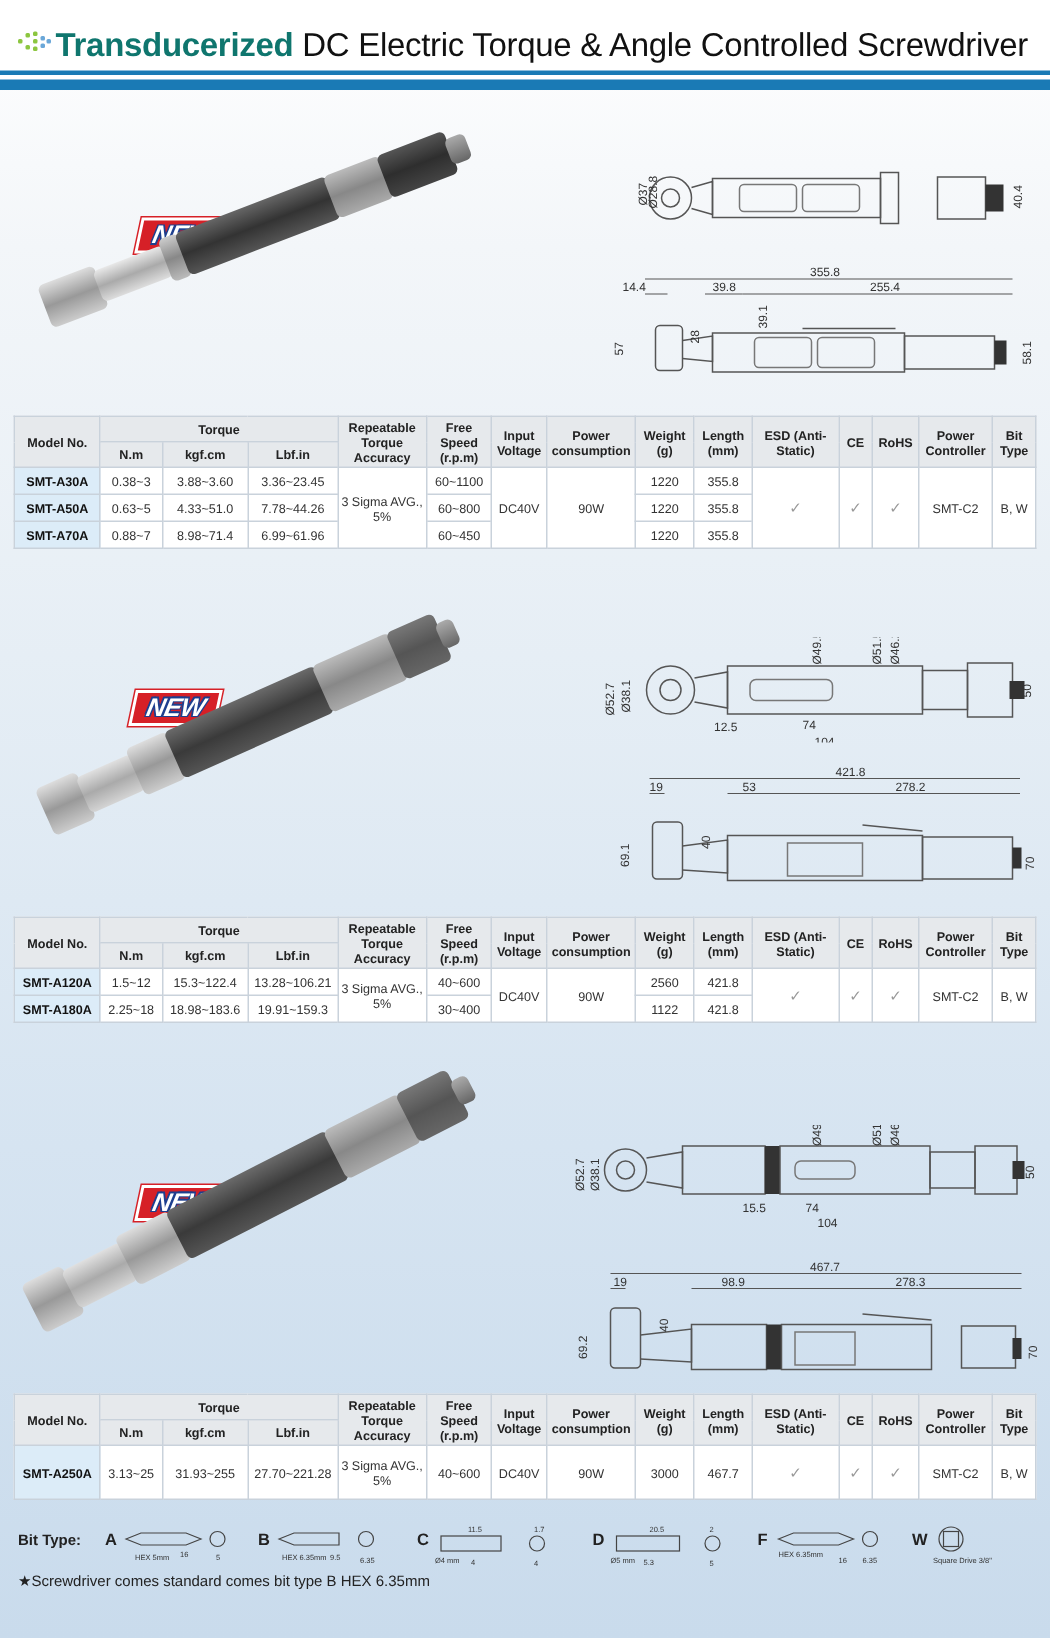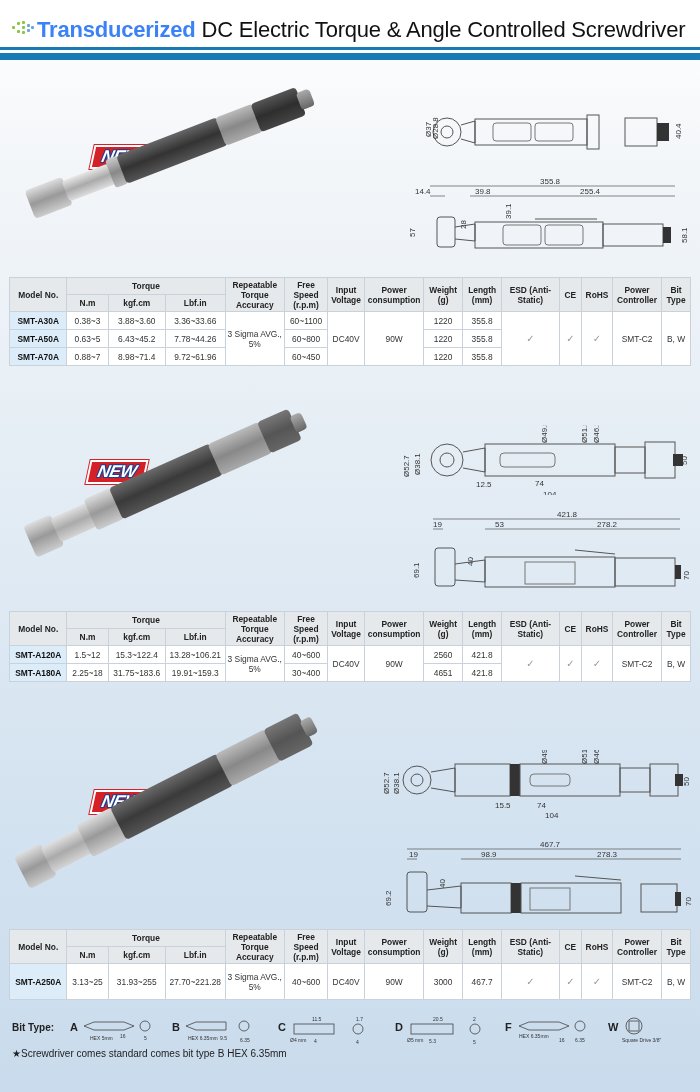--- a/index.html
+++ b/index.html
@@ -6,21 +6,21 @@
   body {
     width: 700px; height: 1092px; overflow: hidden;
     font-family: "Liberation Sans", sans-serif;
     background: linear-gradient(180deg, #ffffff 0%, #f3f6f9 15%, #e6eef5 40%, #d6e4f1 70%, #c9dbec 100%);
     position: relative; color: #222;
   }
   .header { position: absolute; left: 0; top: 0; width: 700px; height: 60px; background: #fff; }
   .header .logo { position: absolute; left: 12px; top: 21px; width: 22px; height: 14px; }
   .header .logo span { position: absolute; width: 3px; height: 3px; background: #8cc63f; border-radius: 1px; }
   .header .title { position: absolute; left: 37px; top: 17px; font-size: 22px; white-space: nowrap; letter-spacing: -0.2px; }
-  .header .title .accent { color: #3b82f6; font-weight: bold; }
+  .header .title .accent { color: #0f766e; font-weight: bold; }
   .header .title .rest { color: #111; }
   .hr1 { position: absolute; left: 0; top: 47px; width: 700px; height: 3px; background: #1a7ab5; }
   .hr2 { position: absolute; left: 0; top: 53px; width: 700px; height: 7px; background: #1a7ab5; }
   .new-badge { position: absolute; width: 58px; height: 24px; transform: skewX(-12deg);
     background: #d62027; border: 2px solid #fff; box-shadow: 0 0 0 1px #d62027;
     display: flex; align-items: center; justify-content: center; }
   .new-badge span { color: #fff; font-weight: bold; font-style: italic; font-size: 17px; letter-spacing: -0.5px;
     text-shadow: 1px 1px 0 #1d3f8f, -1px -1px 0 #1d3f8f, 1px -1px 0 #1d3f8f, -1px 1px 0 #1d3f8f; }
 
   .tool { position: absolute; transform-origin: left center; }
@@ -138,47 +138,47 @@
   </tr>
   <tr style="height:17px">
     <th style="width:40px">N.m</th>
     <th style="width:56px">kgf.cm</th>
     <th style="width:58px">Lbf.in</th>
   </tr>
   <tr>
     <td class="model">SMT-A30A</td>
     <td>0.38~3</td>
         <td>3.88~3.60</td>
-        <td>3.36~33.66</td>
+        <td>3.36~23.45</td>
     <td rowspan="3">3 Sigma AVG., 5%</td>
     <td>60~1100</td>
     <td rowspan="3">DC40V</td>
     <td rowspan="3">90W</td>
     <td>1220</td>
         <td>355.8</td>
     <td rowspan="3" class="check">✓</td>
     <td rowspan="3" class="check">✓</td>
     <td rowspan="3" class="check">✓</td>
     <td rowspan="3">SMT-C2</td>
     <td rowspan="3">B, W</td>
   </tr>
   <tr>
     <td class="model">SMT-A50A</td>
     <td>0.63~5</td>
-        <td>6.43~45.2</td>
+        <td>4.33~51.0</td>
         <td>7.78~44.26</td>
     <td>60~800</td>
     <td>1220</td>
         <td>355.8</td>
   </tr>
   <tr>
     <td class="model">SMT-A70A</td>
     <td>0.88~7</td>
         <td>8.98~71.4</td>
-        <td>9.72~61.96</td>
+        <td>6.99~61.96</td>
     <td>60~450</td>
     <td>1220</td>
         <td>355.8</td>
   </tr>
 </tbody>
   </table>
 
 <div class="new-badge" style="left:88px;top:460px">
     <span>NEW</span>
   </div>
@@ -271,24 +271,24 @@
         <td>421.8</td>
     <td rowspan="2" class="check">✓</td>
     <td rowspan="2" class="check">✓</td>
     <td rowspan="2" class="check">✓</td>
     <td rowspan="2">SMT-C2</td>
     <td rowspan="2">B, W</td>
   </tr>
   <tr>
     <td class="model">SMT-A180A</td>
     <td>2.25~18</td>
-        <td>31.75~183.6</td>
+        <td>18.98~183.6</td>
         <td>19.91~159.3</td>
     <td>30~400</td>
-    <td>4651</td>
+    <td>1122</td>
         <td>421.8</td>
   </tr>
 </tbody>
   </table>
 
 <div class="new-badge" style="left:92px;top:790px">
     <span>NEW</span>
   </div>
 <div class="tool" style="left:22px;top:855px;width:330px;height:36px;transform:rotate(-27deg);">
   <div class="seg" style="left:0;width:30px;background:linear-gradient(#ddd,#999,#ccc);"></div>

